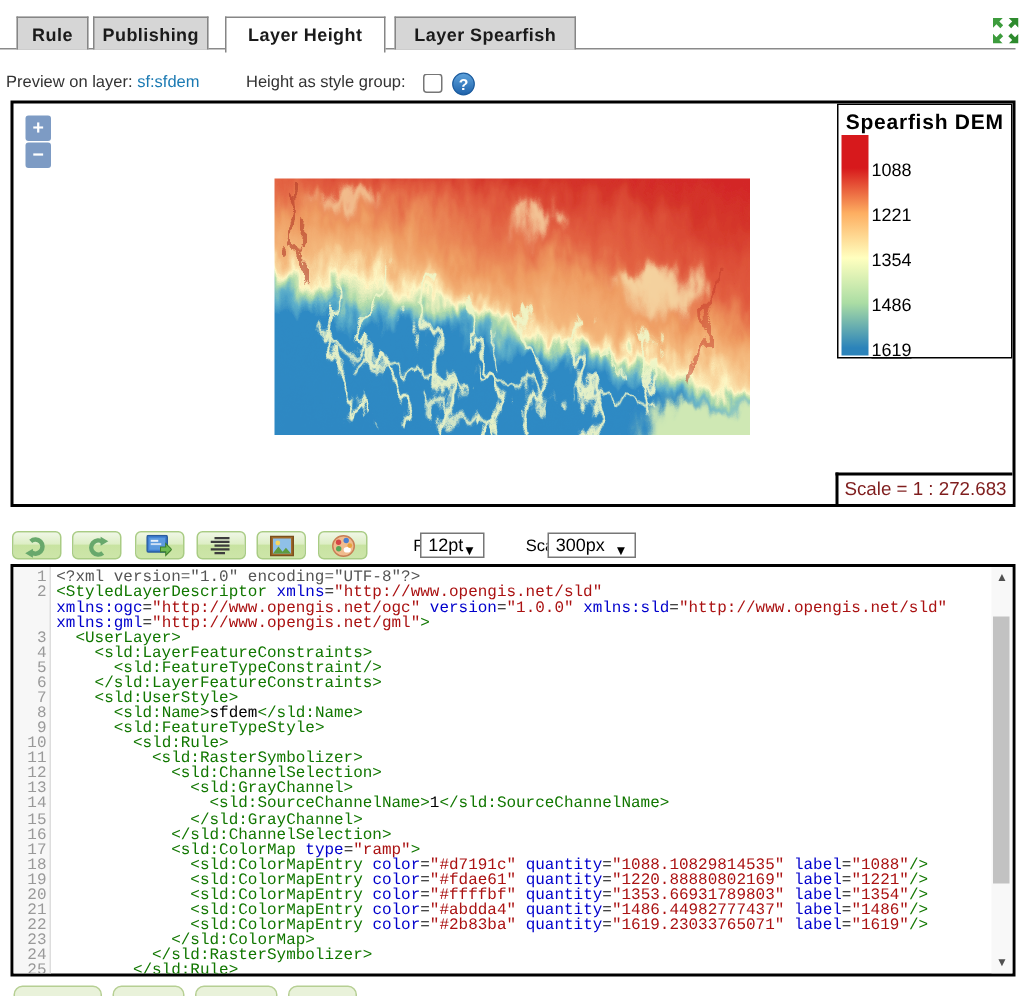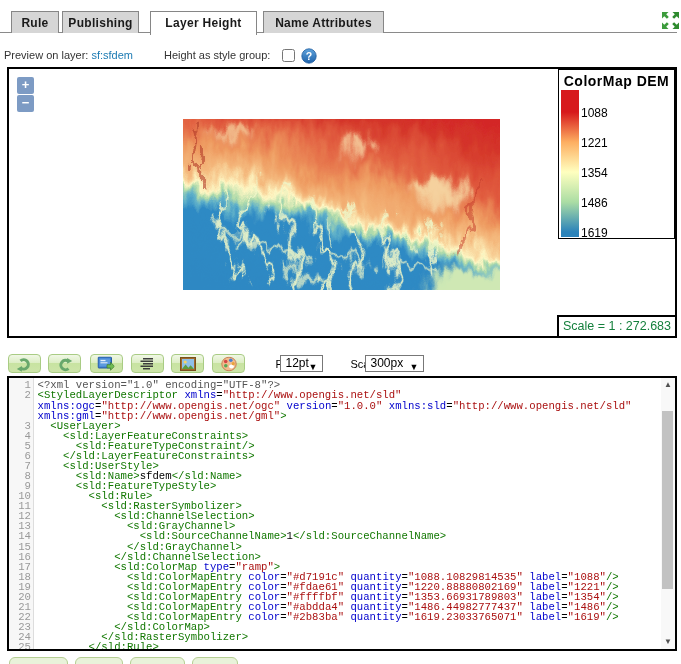--- a/index.html
+++ b/index.html
@@ -27,21 +27,21 @@
 #map { position:absolute; left:7px; top:67px; width:670px; height:271px; border:2px solid #000; background:#fff; }
 .zbtn { position:absolute; left:8px; width:17px; height:17px; background:#7d9bc4; color:#fff; text-align:center; font-weight:bold; font-size:13px; line-height:16px; border-radius:2px; }
 #zin { top:8px; }
 #zout { top:26px; }
 #dem { position:absolute; left:174px; top:50px; }
 #legend { position:absolute; right:0px; top:0px; width:117px; height:170px; border:1px solid #000; background:#fff; }
 #legend .ltitle { font-weight:bold; font-size:14px; letter-spacing:0.5px; text-align:center; margin-top:3px; color:#000; }
 #ramp { position:absolute; left:2px; top:20px; width:18px; height:147px;
   background:linear-gradient(to bottom,#d7191c 0%,#d7191c 15%,#fdae61 35.4%,#ffffbf 55.8%,#abdda4 76.2%,#2b83ba 96.6%,#2b83ba 100%); }
 .llab { position:absolute; left:22px; font-size:12px; color:#000; }
-#scalebox { position:absolute; right:0px; bottom:0px; width:118px; height:21px; border:2px solid #000; border-right:none; border-bottom:none; background:#fff; font-size:12.5px; color:#15803d; text-align:center; line-height:19px; }
+#scalebox { position:absolute; right:0px; bottom:0px; width:118px; height:21px; border:2px solid #000; border-right:none; border-bottom:none; background:#fff; font-size:12.5px; color:#7f1d1d; text-align:center; line-height:19px; }
 
 
 #toolbar { position:absolute; left:7px; top:354px; width:670px; height:20px; font-size:12px; color:#000; }
 .tbtn { position:absolute; top:0; width:33px; height:19px; border:1px solid #a9cc84; border-radius:4px;
   background:linear-gradient(to bottom,#f0f7e6 0%,#ddeec5 45%,#c8e3a1 50%,#cde5a9 100%); }
 .tbtn svg { position:absolute; left:50%; top:50%; transform:translate(-50%,-50%); }
 .tlabel { position:absolute; top:4px; font-size:11px;margin-left:24px; }
 .sel { position:absolute; top:1px; height:17px; border:1px solid #777; background:#fff; font-size:12px; line-height:15px; padding:0 5px; color:#000; }
 .sel .arr { position:absolute; right:4px; top:4px; font-size:9px; }
 
@@ -59,21 +59,21 @@
 
 .bbtn { position:absolute; top:657px; height:20px; background:#e9f2da; border:1px solid #b6cf93; border-radius:6px; }
 </style>
 </head>
 <body>
 
 <div class="tabrow"></div>
 <div class="tab" id="tab1">Rule</div>
 <div class="tab" id="tab2">Publishing</div>
 <div class="tab active" id="tab3">Layer Height</div>
-<div class="tab" id="tab4">Name Attributes</div>
+<div class="tab" id="tab4">Layer Spearfish</div>
 
 <svg id="expand" width="17" height="17" viewBox="0 0 17 17">
   <g fill="#3d9c3d">
     <path d="M0 0 L6.5 0 L4.2 2.3 L6.8 4.9 L4.9 6.8 L2.3 4.2 L0 6.5 Z"></path>
     <path d="M17 0 L17 6.5 L14.7 4.2 L12.1 6.8 L10.2 4.9 L12.8 2.3 L10.5 0 Z" fill="#2e8b2e"></path>
     <path d="M0 17 L0 10.5 L2.3 12.8 L4.9 10.2 L6.8 12.1 L4.2 14.7 L6.5 17 Z"></path>
     <path d="M17 17 L10.5 17 L12.8 14.7 L10.2 12.1 L12.1 10.2 L14.7 12.8 L17 10.5 Z" fill="#2e8b2e"></path>
   </g>
 </svg>
 
@@ -152,21 +152,21 @@
           <path d="M160 105 L 150 125"></path>
           <path d="M225 110 L 235 130"></path>
         </g>
       </g>
       <path d="M22 6 C 30 22, 18 34, 26 48 C 29 54, 26 58, 27 61" stroke="#b23a28" stroke-width="4" fill="none" opacity="0.6"></path>
       <path d="M290 52 C 283 72, 294 88, 282 108 C 277 117, 281 122, 276 128" stroke="#c43a29" stroke-width="4" fill="none" opacity="0.5"></path>
     </g>
   </svg>
 
   <div id="legend">
-    <div class="ltitle">ColorMap DEM</div>
+    <div class="ltitle">Spearfish DEM</div>
     <div id="ramp"></div>
     <div class="llab" style="top:36px;">1088</div>
     <div class="llab" style="top:66px;">1221</div>
     <div class="llab" style="top:96px;">1354</div>
     <div class="llab" style="top:126px;">1486</div>
     <div class="llab" style="top:156px;text-decoration:underline;">1619</div>
   </div>
   <div id="scalebox">Scale = 1 : 272.683</div>
 </div>
 

